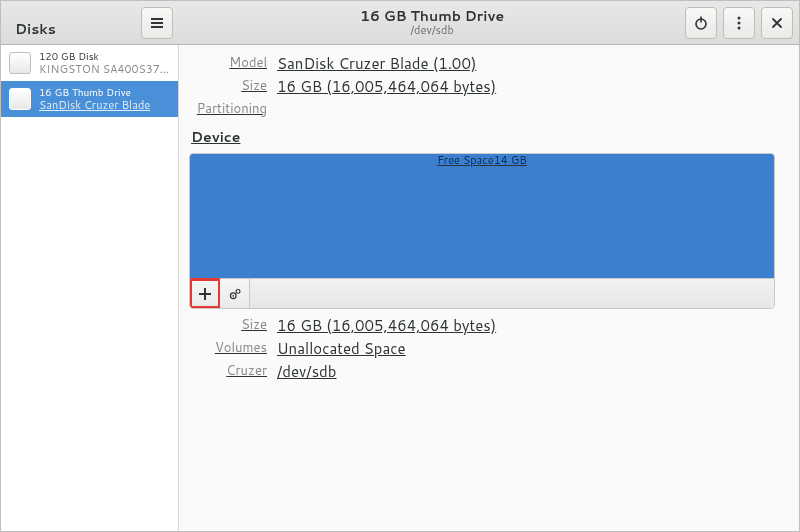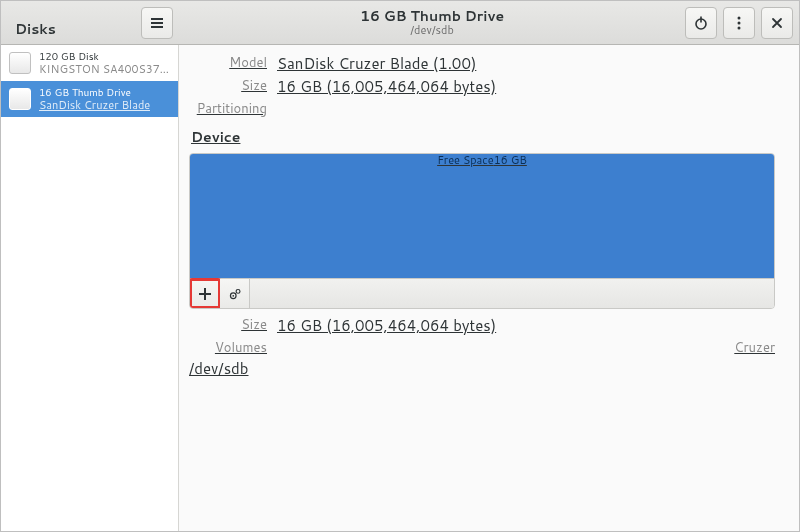--- a/index.html
+++ b/index.html
@@ -108,21 +108,21 @@
         <div class="kv-label">Size</div>
         <div class="kv-value">16 GB (16,005,464,064 bytes)</div>
         <div class="kv-label">Partitioning</div>
       </div>
 
       <div class="section-title">Device</div>
 
       <div class="volumes-box">
         <div class="volumes-area">
           <div class="vol-label">Free Space</div>
-          <div class="vol-label">16 GB</div>
+          <div class="vol-label">14 GB</div>
         </div>
         <div class="volumes-toolbar">
           <div class="tool-btn highlight">
             <svg class="icon-lg" viewBox="0 0 16 16">
                 <path d="M7 2h2v12H7zM2 7h12v2H2z" fill="#2e3436"></path>
               </svg>
           </div>
           <div class="tool-btn">
             <svg class="icon-svg" viewBox="0 0 16 16">
               <circle cx="6" cy="10" r="3.2" fill="none" stroke="#2e3436" stroke-width="1.4"></circle>
@@ -130,18 +130,19 @@
               <circle cx="11.5" cy="5" r="2.2" fill="none" stroke="#2e3436" stroke-width="1.3"></circle>
             </svg>
           </div>
         </div>
       </div>
 
       <div class="kv-grid">
         <div class="kv-label">Size</div>
         <div class="kv-value">16 GB (16,005,464,064 bytes)</div>
         <div class="kv-label">Volumes</div>
+        <div class="kv-value">Unallocated Space</div>
         <div class="kv-label">Cruzer</div>
         <div class="kv-value">/dev/sdb</div>
       </div>
     </div>
   </div>
 </div>
 
 </body></html>

